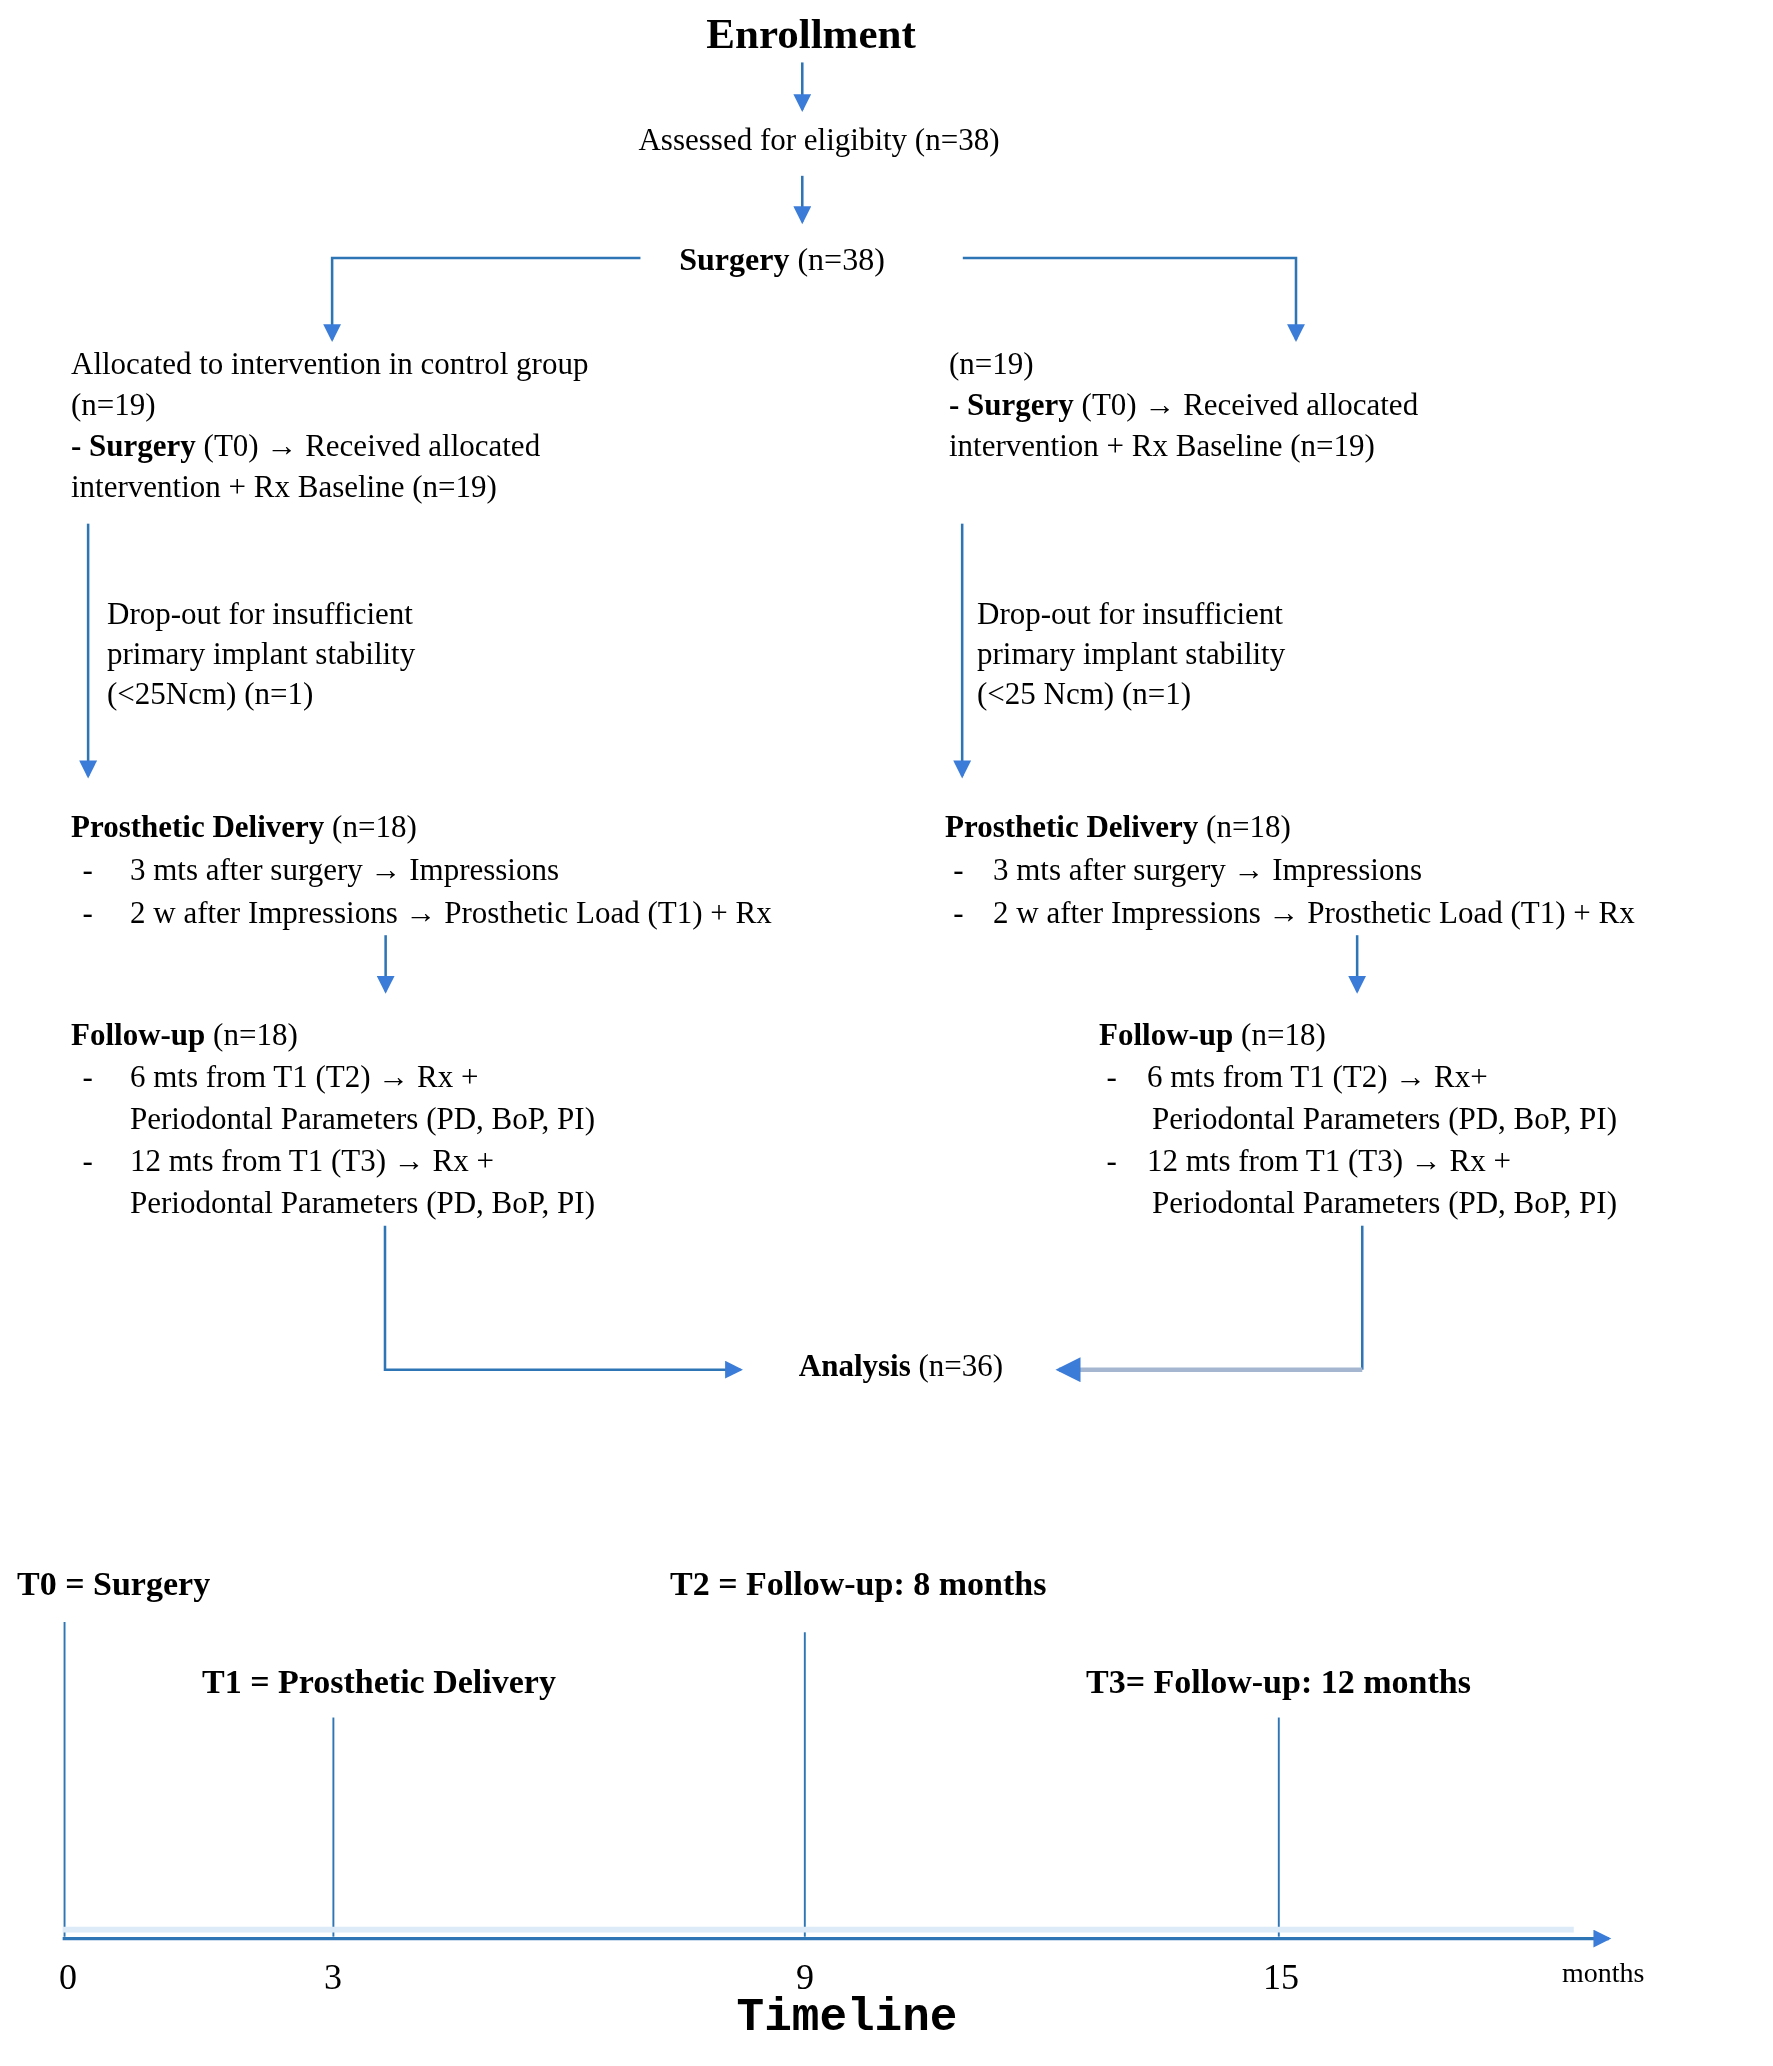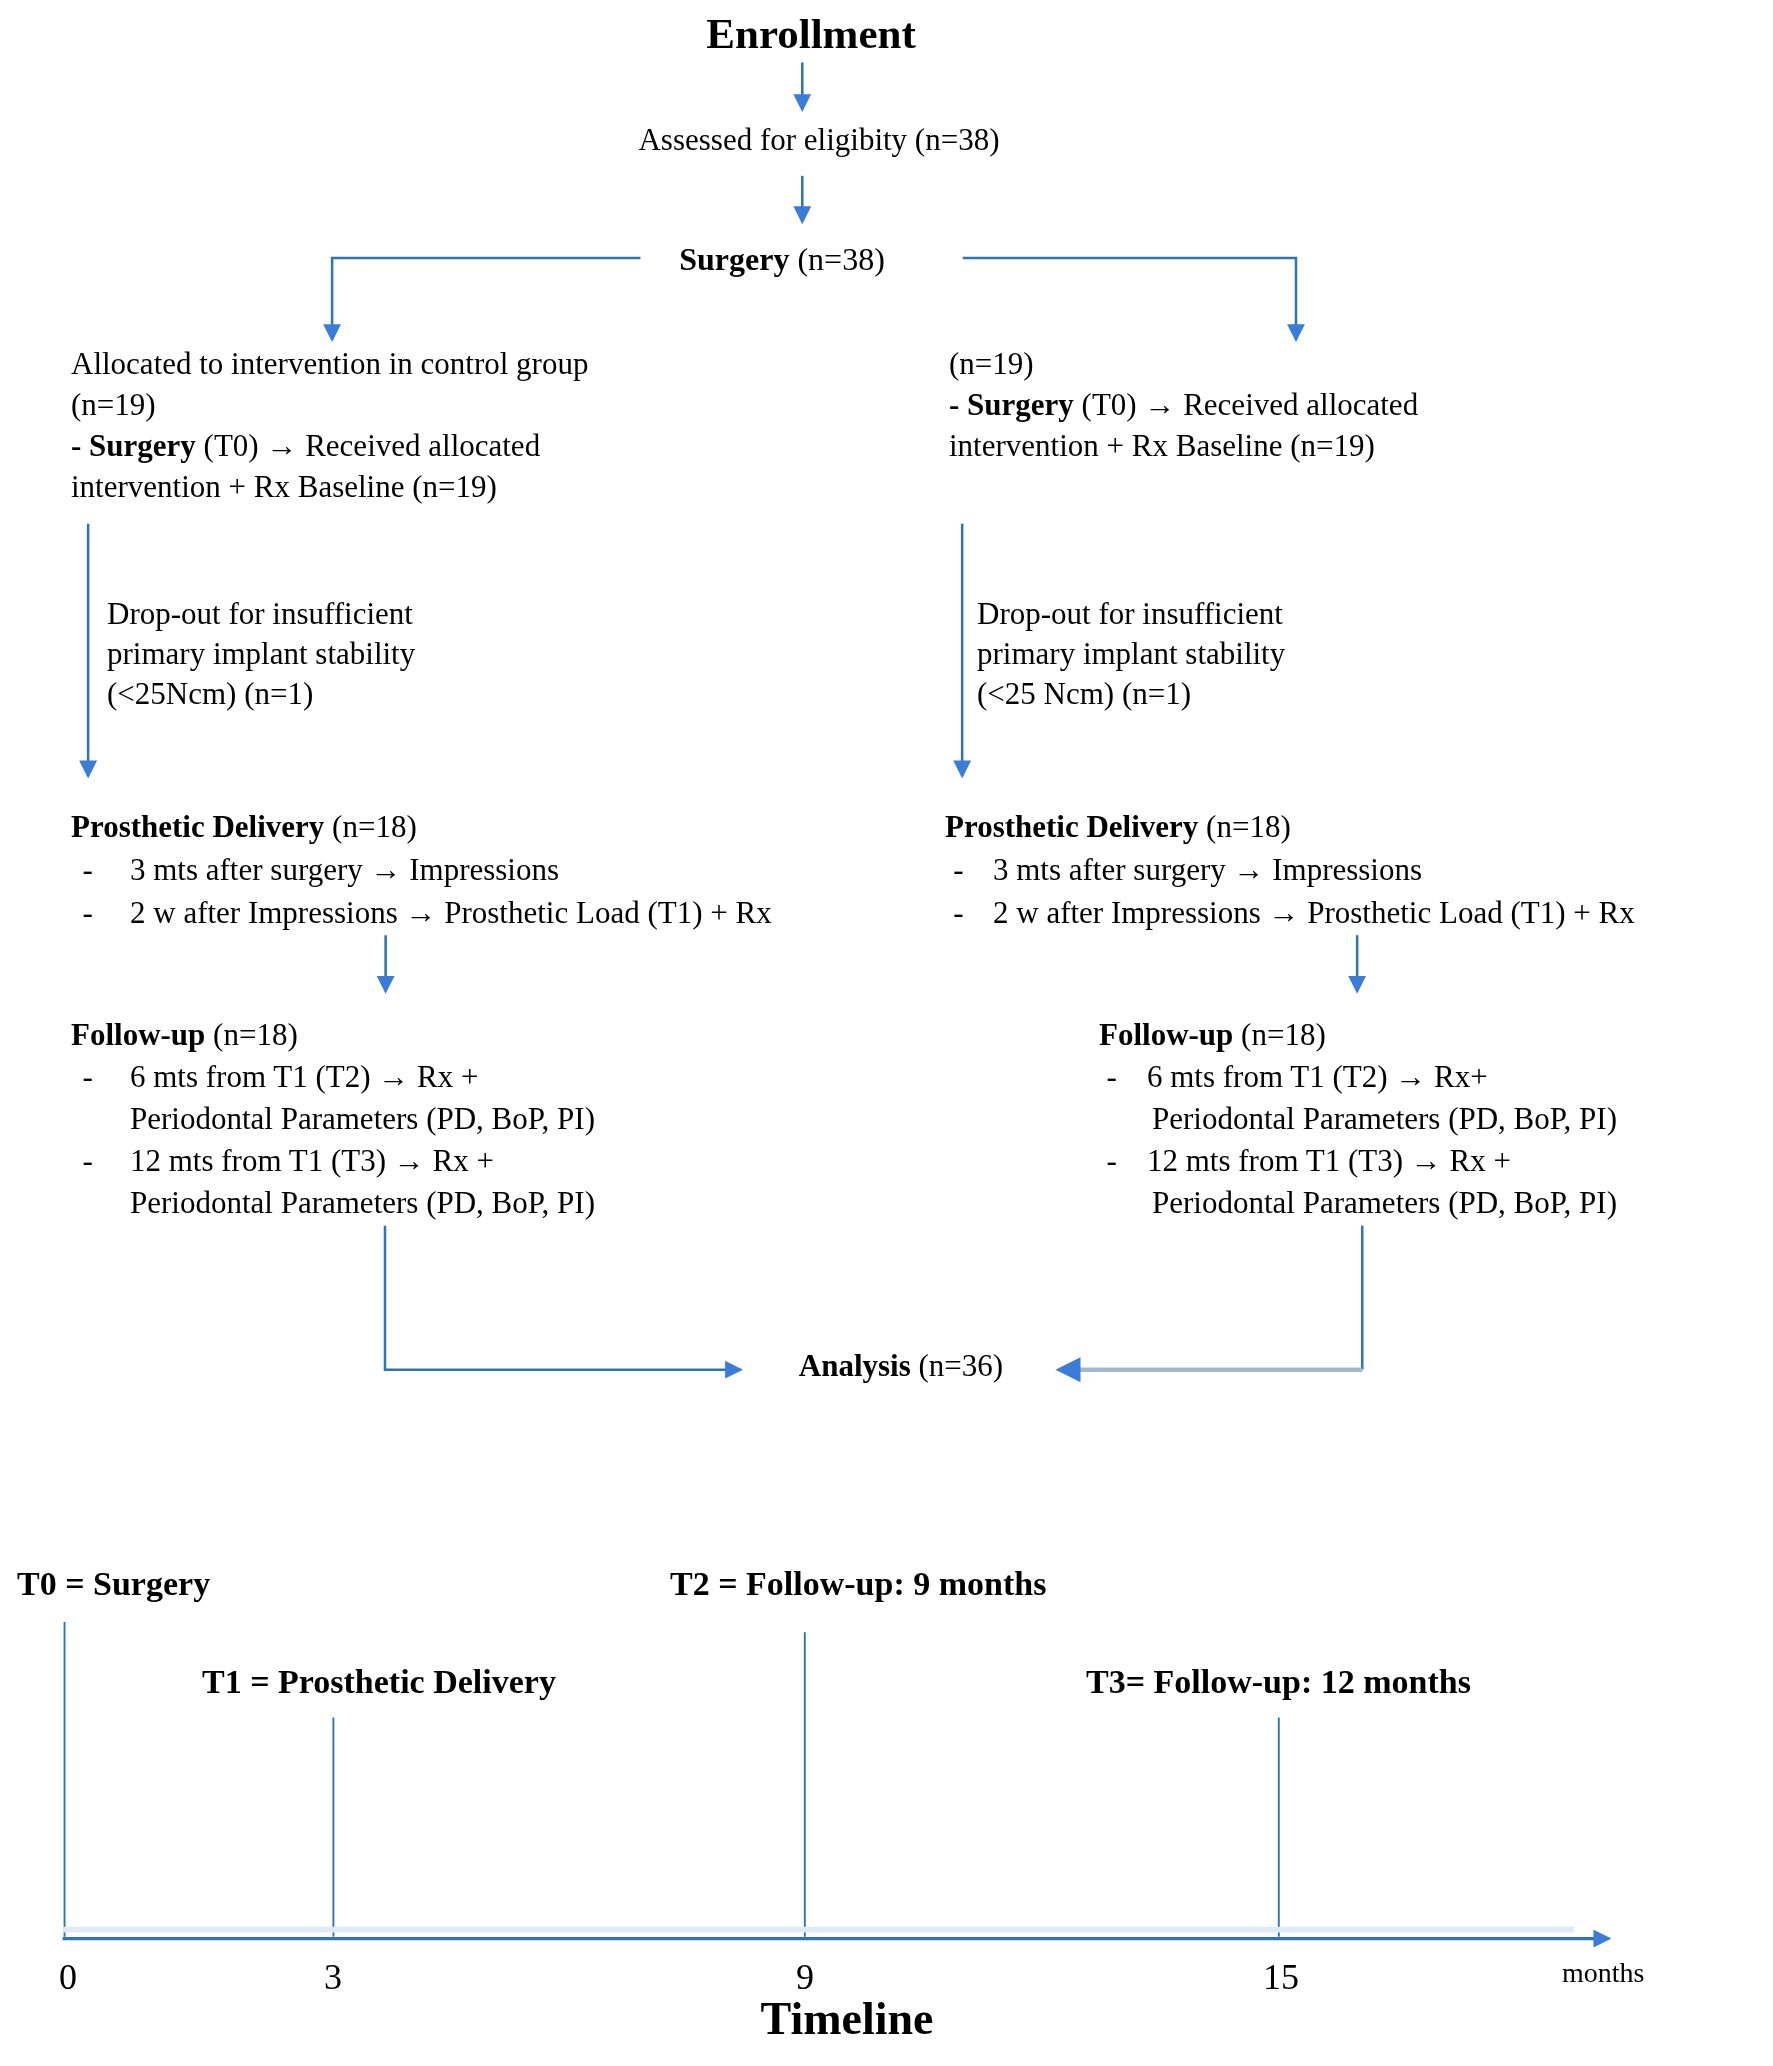--- a/index.html
+++ b/index.html
@@ -52,21 +52,21 @@
   #t0-label{left:17px;top:1565px;}
   #t1-label{left:202px;top:1663px;}
   #t2-label{left:670px;top:1565px;}
   #t3-label{left:1086px;top:1663px;}
   .tick{font-size:36px;text-align:center;}
   #tick-0{left:45px;top:1956px;width:46px;}
   #tick-3{left:310px;top:1956px;width:46px;}
   #tick-9{left:782px;top:1956px;width:46px;}
   #tick-15{left:1251px;top:1956px;width:60px;}
   #axis-unit{left:1562px;top:1957px;font-size:28px;}
-  #timeline-title{left:707px;top:1992px;width:280px;font-size:46px;font-weight:bold;text-align:center;}
+  #timeline-title{left:707px;top:1992px;width:280px;font-size:46px;font-weight:bold;text-align:center;font-family:Liberation Mono, monospace;}
 </style>
 </head>
 <body>
 
 <div id="canvas">
 
   <svg id="connectors" viewBox="0 0 2784 3243" xmlns="http://www.w3.org/2000/svg">
     <defs>
       <marker id="ah" viewBox="0 0 10 10" refX="8.6" refY="5" markerWidth="8" markerHeight="7" orient="auto-start-reverse">
         <path class="mk" d="M0,0 L10,5 L0,10 z"></path>
@@ -181,21 +181,21 @@
         <span class="dash-fr">-</span>
         <span>12 mts from T1 (T3) → Rx +</span>
       </div>
     <div class="cont-r">Periodontal Parameters (PD, BoP, PI)</div>
   </div>
 
   <div id="analysis" class="abs"><span class="b">Analysis</span><span> (n=36)</span></div>
 
   <div id="t0-label" class="abs tlbl">T0 = Surgery</div>
   <div id="t1-label" class="abs tlbl">T1 = Prosthetic Delivery</div>
-  <div id="t2-label" class="abs tlbl">T2 = Follow-up: 9 months</div>
+  <div id="t2-label" class="abs tlbl">T2 = Follow-up: 8 months</div>
   <div id="t3-label" class="abs tlbl">T3= Follow-up: 12 months</div>
 
   <div id="tick-0" class="abs tick">0</div>
   <div id="tick-3" class="abs tick">3</div>
   <div id="tick-9" class="abs tick">9</div>
   <div id="tick-15" class="abs tick">15</div>
   <div id="axis-unit" class="abs">months</div>
 
   <div id="timeline-title" class="abs">Timeline</div>
 

